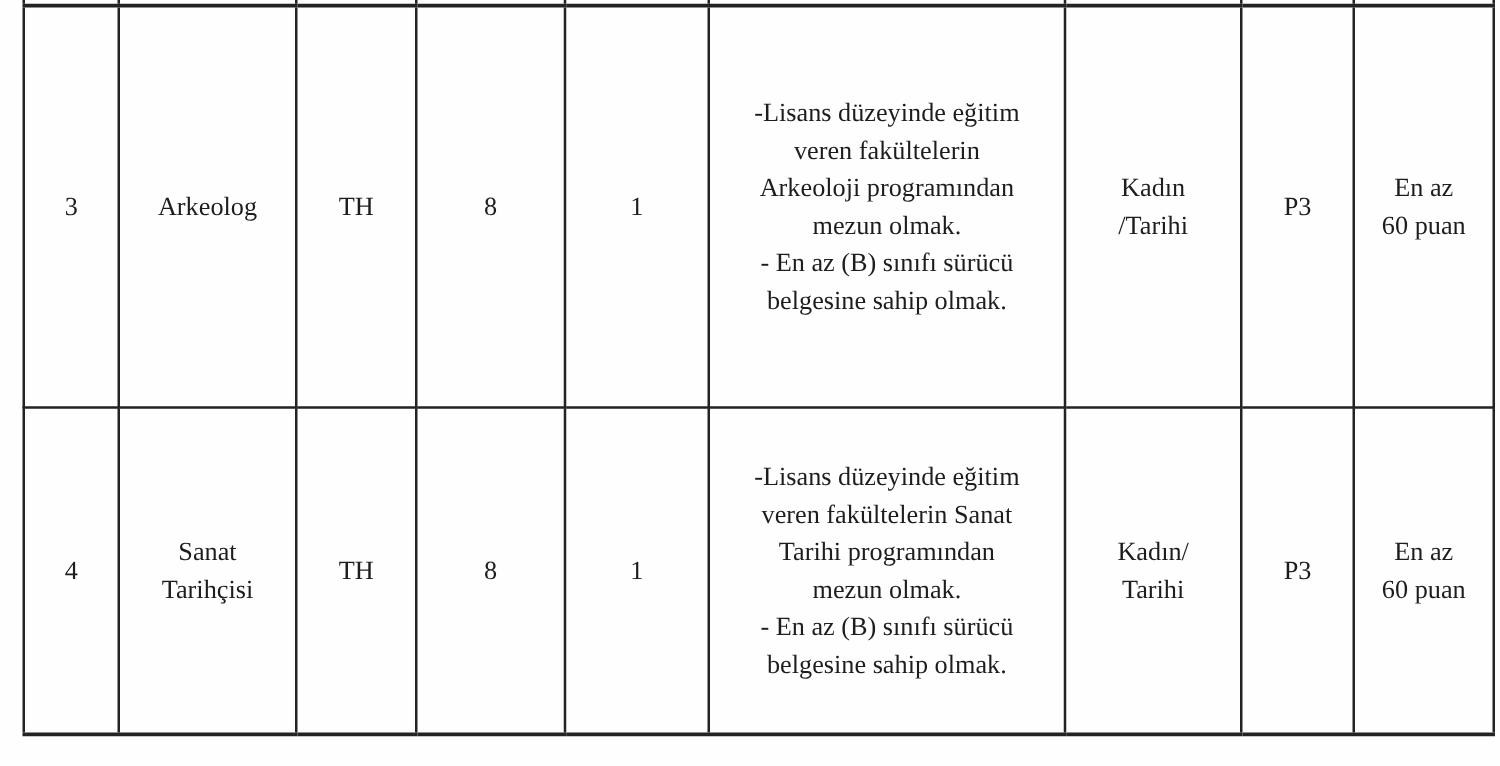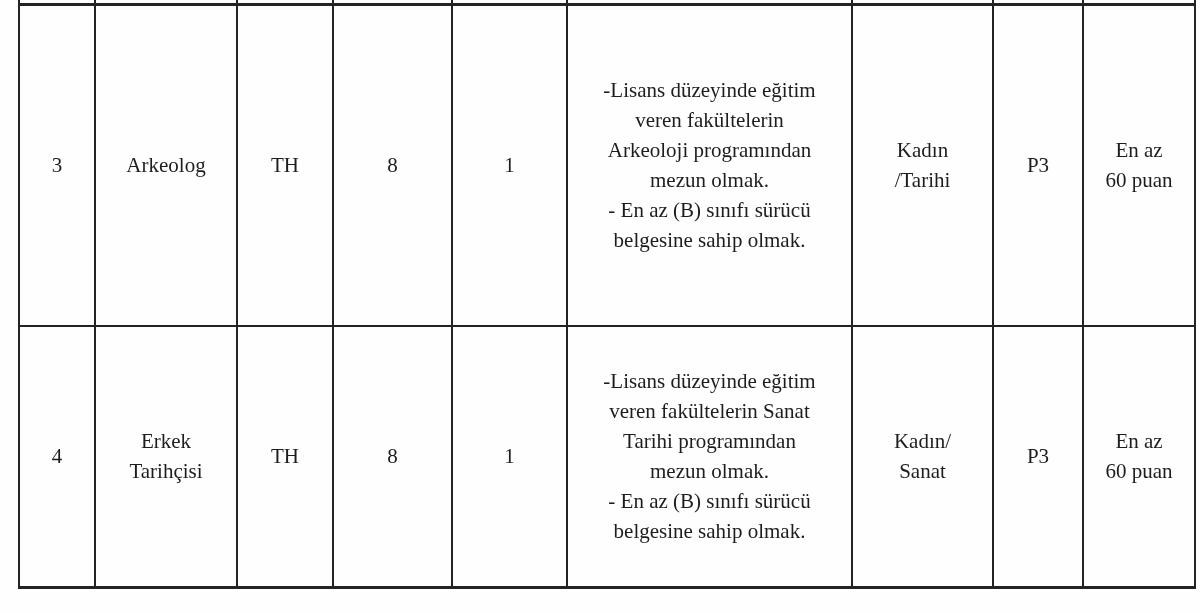--- a/index.html
+++ b/index.html
@@ -90,32 +90,32 @@
 belgesine sahip olmak.</td>
       <td class="pre">Kadın
 /Tarihi</td>
       <td>P3</td>
       <td class="pre">En az
 60 puan</td>
     </tr>
 
     <tr class="row-4">
       <td>4</td>
-      <td class="pre">Erkek
+      <td class="pre">Sanat
 Tarihçisi</td>
       <td>TH</td>
       <td>8</td>
       <td>1</td>
       <td class="req-cell pre">-Lisans düzeyinde eğitim
 veren fakültelerin Sanat
 Tarihi programından
 mezun olmak.
 - En az (B) sınıfı sürücü
 belgesine sahip olmak.</td>
       <td class="pre">Kadın/
-Sanat</td>
+Tarihi</td>
       <td>P3</td>
       <td class="pre">En az
 60 puan</td>
     </tr>
   </tbody>
     </table>
 </div>
 
 </body></html>

